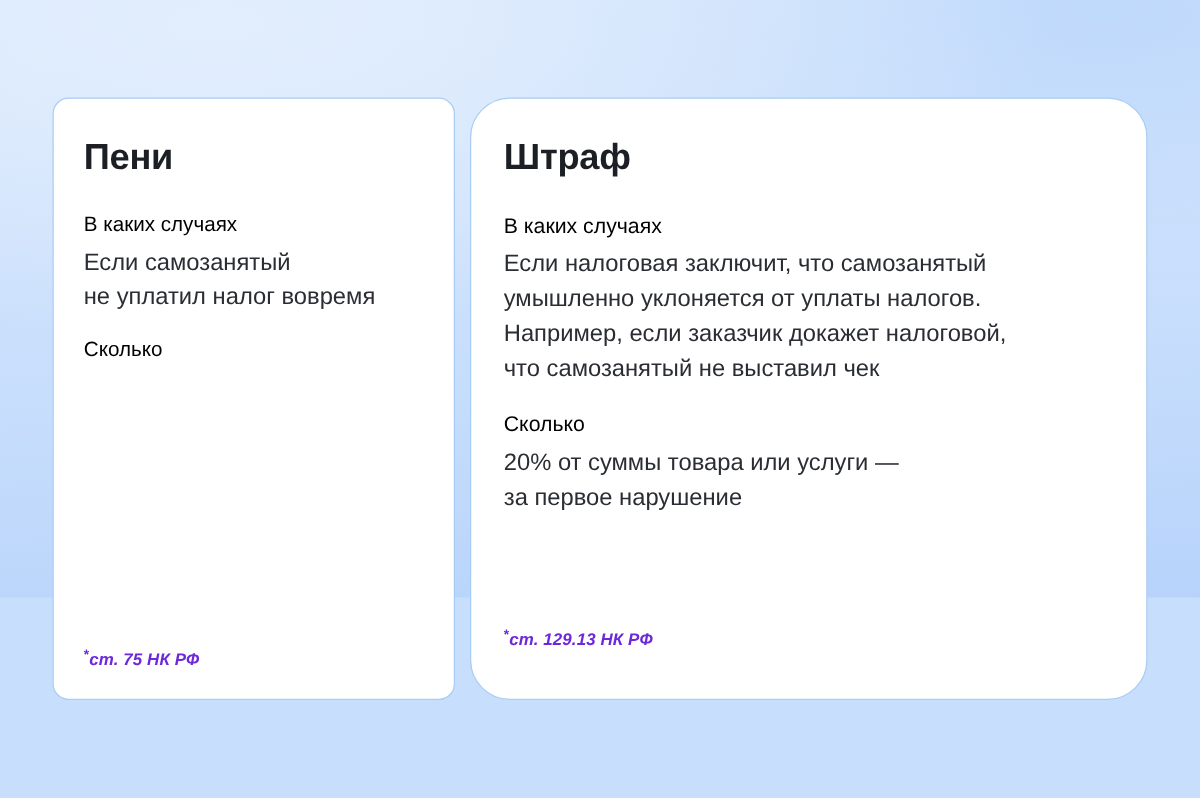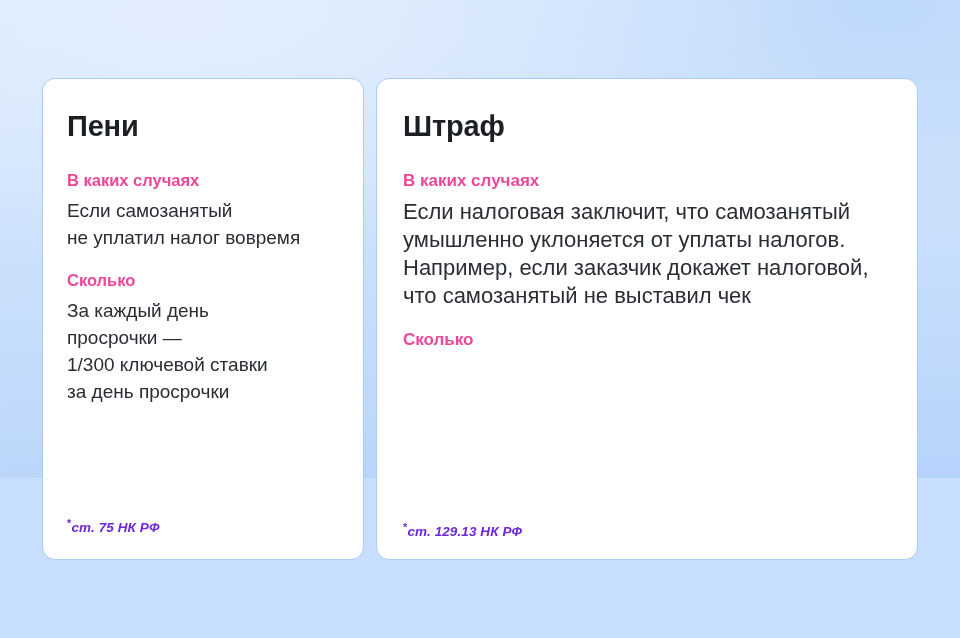--- a/index.html
+++ b/index.html
@@ -46,21 +46,22 @@
     color: #22252a;
   }
 
   .card-penalty {
     width: 322px;
     padding: 30px 24px 22px 24px;
   }
 
   .card-fine {
     width: 542px;
-    padding: 30px 26px 18px 26px;
+    padding: 30px 26px 38px 26px;
+    border-radius: 32px;
   }
 
   .card-title {
     font-weight: 700;
     letter-spacing: -0.2px;
     color: #1c1f24;
     margin: 0;
   }
   .card-penalty .card-title {
     font-size: 29px;
@@ -74,22 +75,22 @@
   }
 
   .section {
     margin-bottom: 18px;
   }
   .section:last-of-type {
     margin-bottom: 0;
   }
 
   .section-heading {
-    font-weight: 700;
-    color: #ec4899;
+    font-weight: 400;
+    color: #000000;
     margin: 0 0 6px 0;
   }
   .card-penalty .section-heading {
     font-size: 16.5px;
     line-height: 22px;
   }
   .card-fine .section-heading {
     font-size: 17px;
     line-height: 23px;
   }
@@ -97,21 +98,21 @@
   .section-body {
     margin: 0;
     color: #2a2d33;
     font-weight: 400;
   }
   .card-penalty .section-body {
     font-size: 19px;
     line-height: 27px;
   }
   .card-fine .section-body {
-    font-size: 22px;
+    font-size: 19px;
     line-height: 28px;
   }
 
   .section-body + .section-body {
     margin-top: 14px;
   }
 
   .spacer {
     flex: 1 1 auto;
     min-height: 14px;
@@ -142,38 +143,38 @@
     <div class="card card-penalty">
       <h2 class="card-title">Пени</h2>
 
       <div class="section">
         <h3 class="section-heading">В каких случаях</h3>
         <p class="section-body">Если самозанятый<br>не уплатил налог вовремя</p>
       </div>
 
       <div class="section">
         <h3 class="section-heading">Сколько</h3>
-        <p class="section-body">За каждый день<br>просрочки —<br>1/300 ключевой ставки<br>за день просрочки</p>
       </div>
 
       <div class="spacer"></div>
 
       <p class="footnote"><span class="ast">*</span><span>ст. 75 НК РФ</span></p>
     </div>
 
     <div class="card card-fine">
       <h2 class="card-title">Штраф</h2>
 
       <div class="section">
         <h3 class="section-heading">В каких случаях</h3>
         <p class="section-body">Если налоговая заключит, что самозанятый<br>умышленно уклоняется от уплаты налогов.<br>Например, если заказчик докажет налоговой,<br>что самозанятый не выставил чек</p>
       </div>
 
       <div class="section">
         <h3 class="section-heading">Сколько</h3>
+        <p class="section-body">20% от суммы товара или услуги —<br>за первое нарушение</p>
       </div>
 
       <div class="spacer"></div>
 
       <p class="footnote"><span class="ast">*</span><span>ст. 129.13 НК РФ</span></p>
     </div>
 
   </div>
 </div>
 

